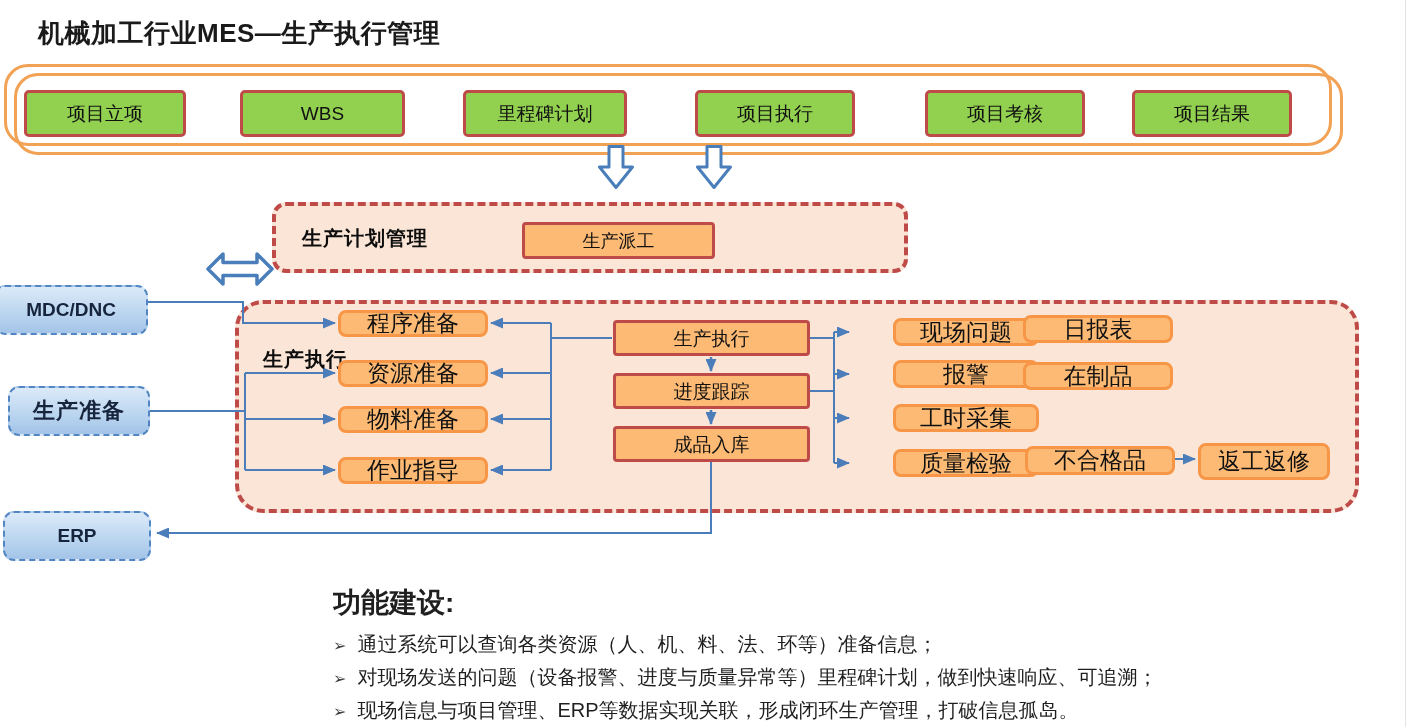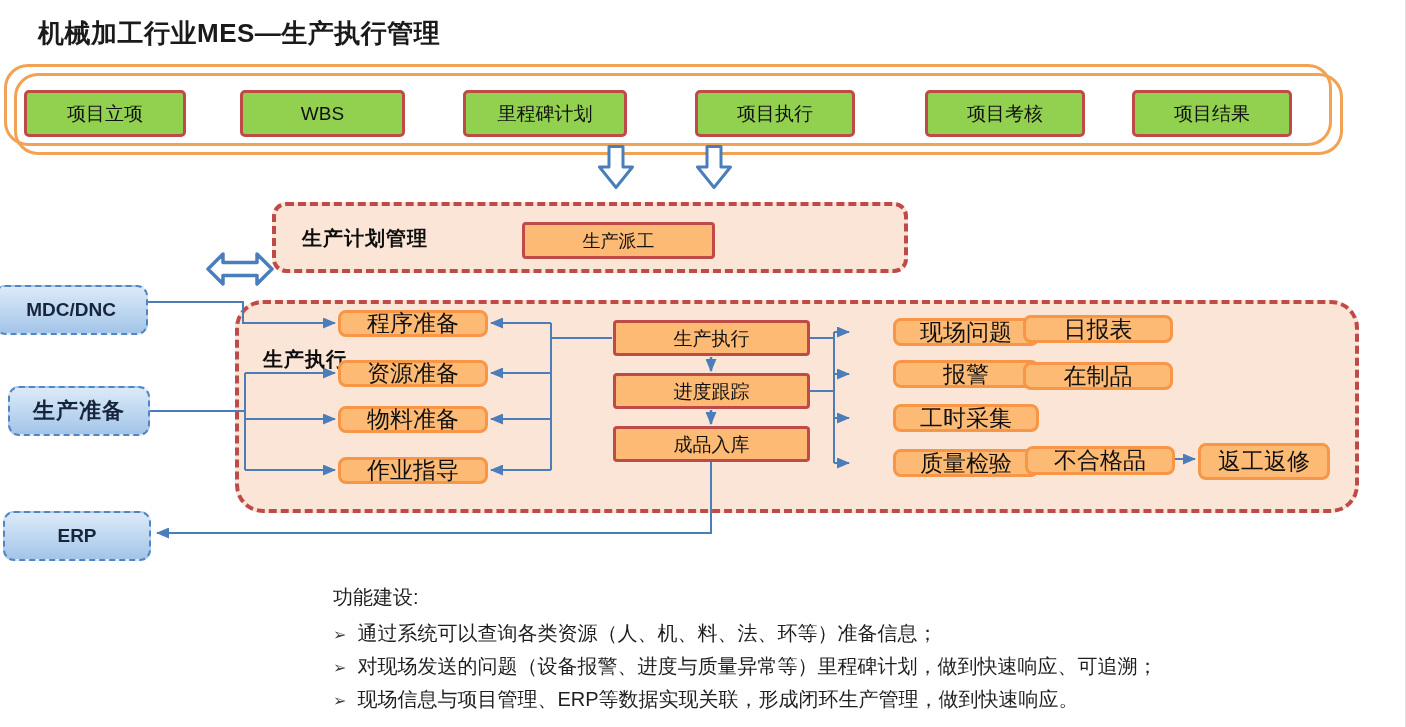--- a/index.html
+++ b/index.html
@@ -52,21 +52,21 @@
         border:2px dashed #5186C2;border-radius:11px;box-sizing:border-box;display:flex;align-items:center;
         justify-content:center;font-weight:bold;color:#16243c;z-index:3;}
   .n1{left:-6px;top:285px;width:154px;height:50px;font-size:19px;}
   .n2{left:8px;top:386px;width:142px;height:50px;font-size:22px;letter-spacing:1px;}
   .n3{left:3px;top:511px;width:148px;height:50px;font-size:19px;}
 
   .connectors{position:absolute;left:0;top:0;z-index:2;pointer-events:none;}
 
   
   .notes{position:absolute;left:333px;top:584px;color:#1f1f1f;z-index:3;}
-  .notes-h{font-size:20px;font-weight:normal;margin:0 0 10px 0;}
+  .notes-h{font-size:28px;font-weight:bold;margin:0 0 10px 0;}
   .bullet{display:flex;align-items:flex-start;margin-top:12px;font-size:20px;line-height:21px;}
   .bmark{color:#3f3f3f;font-size:16px;margin-right:11px;transform:translateY(1px);}
 </style>
 </head>
 <body>
 
 <div class="canvas">
 
   <div class="title">机械加工行业MES—生产执行管理</div>
 
@@ -160,17 +160,17 @@
     <div class="bullet">
       <span class="bmark">➢</span>
       <span>通过系统可以查询各类资源（人、机、料、法、环等）准备信息；</span>
     </div>
     <div class="bullet">
       <span class="bmark">➢</span>
       <span>对现场发送的问题（设备报警、进度与质量异常等）里程碑计划，做到快速响应、可追溯；</span>
     </div>
     <div class="bullet">
       <span class="bmark">➢</span>
-      <span>现场信息与项目管理、ERP等数据实现关联，形成闭环生产管理，做到快速响应。</span>
+      <span>现场信息与项目管理、ERP等数据实现关联，形成闭环生产管理，打破信息孤岛。</span>
     </div>
   </div>
 
 </div>
 
 </body></html>

